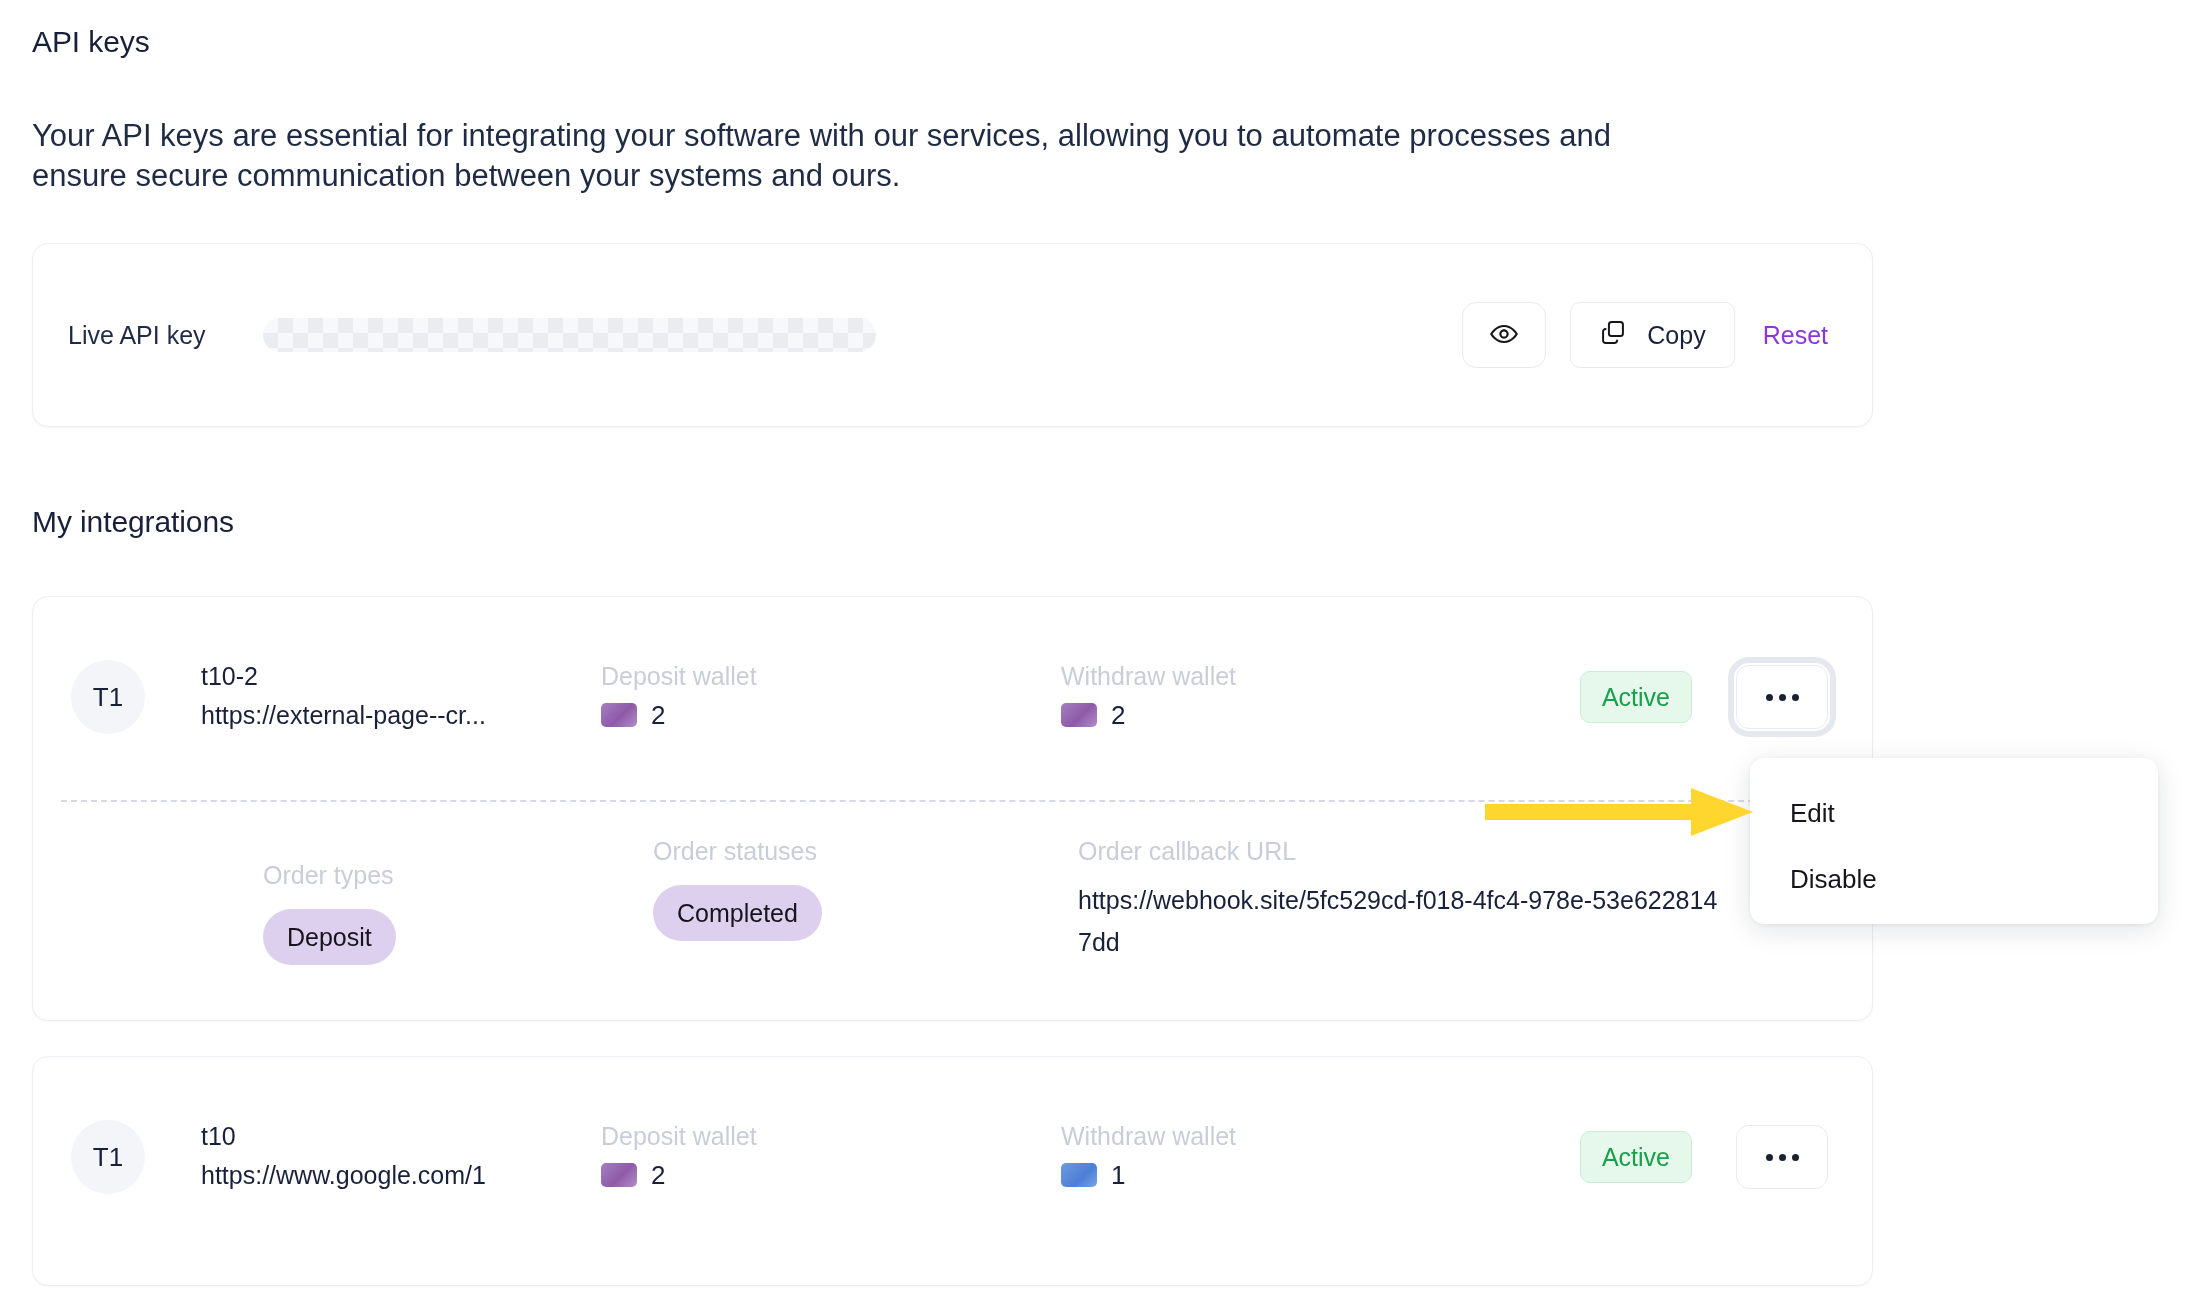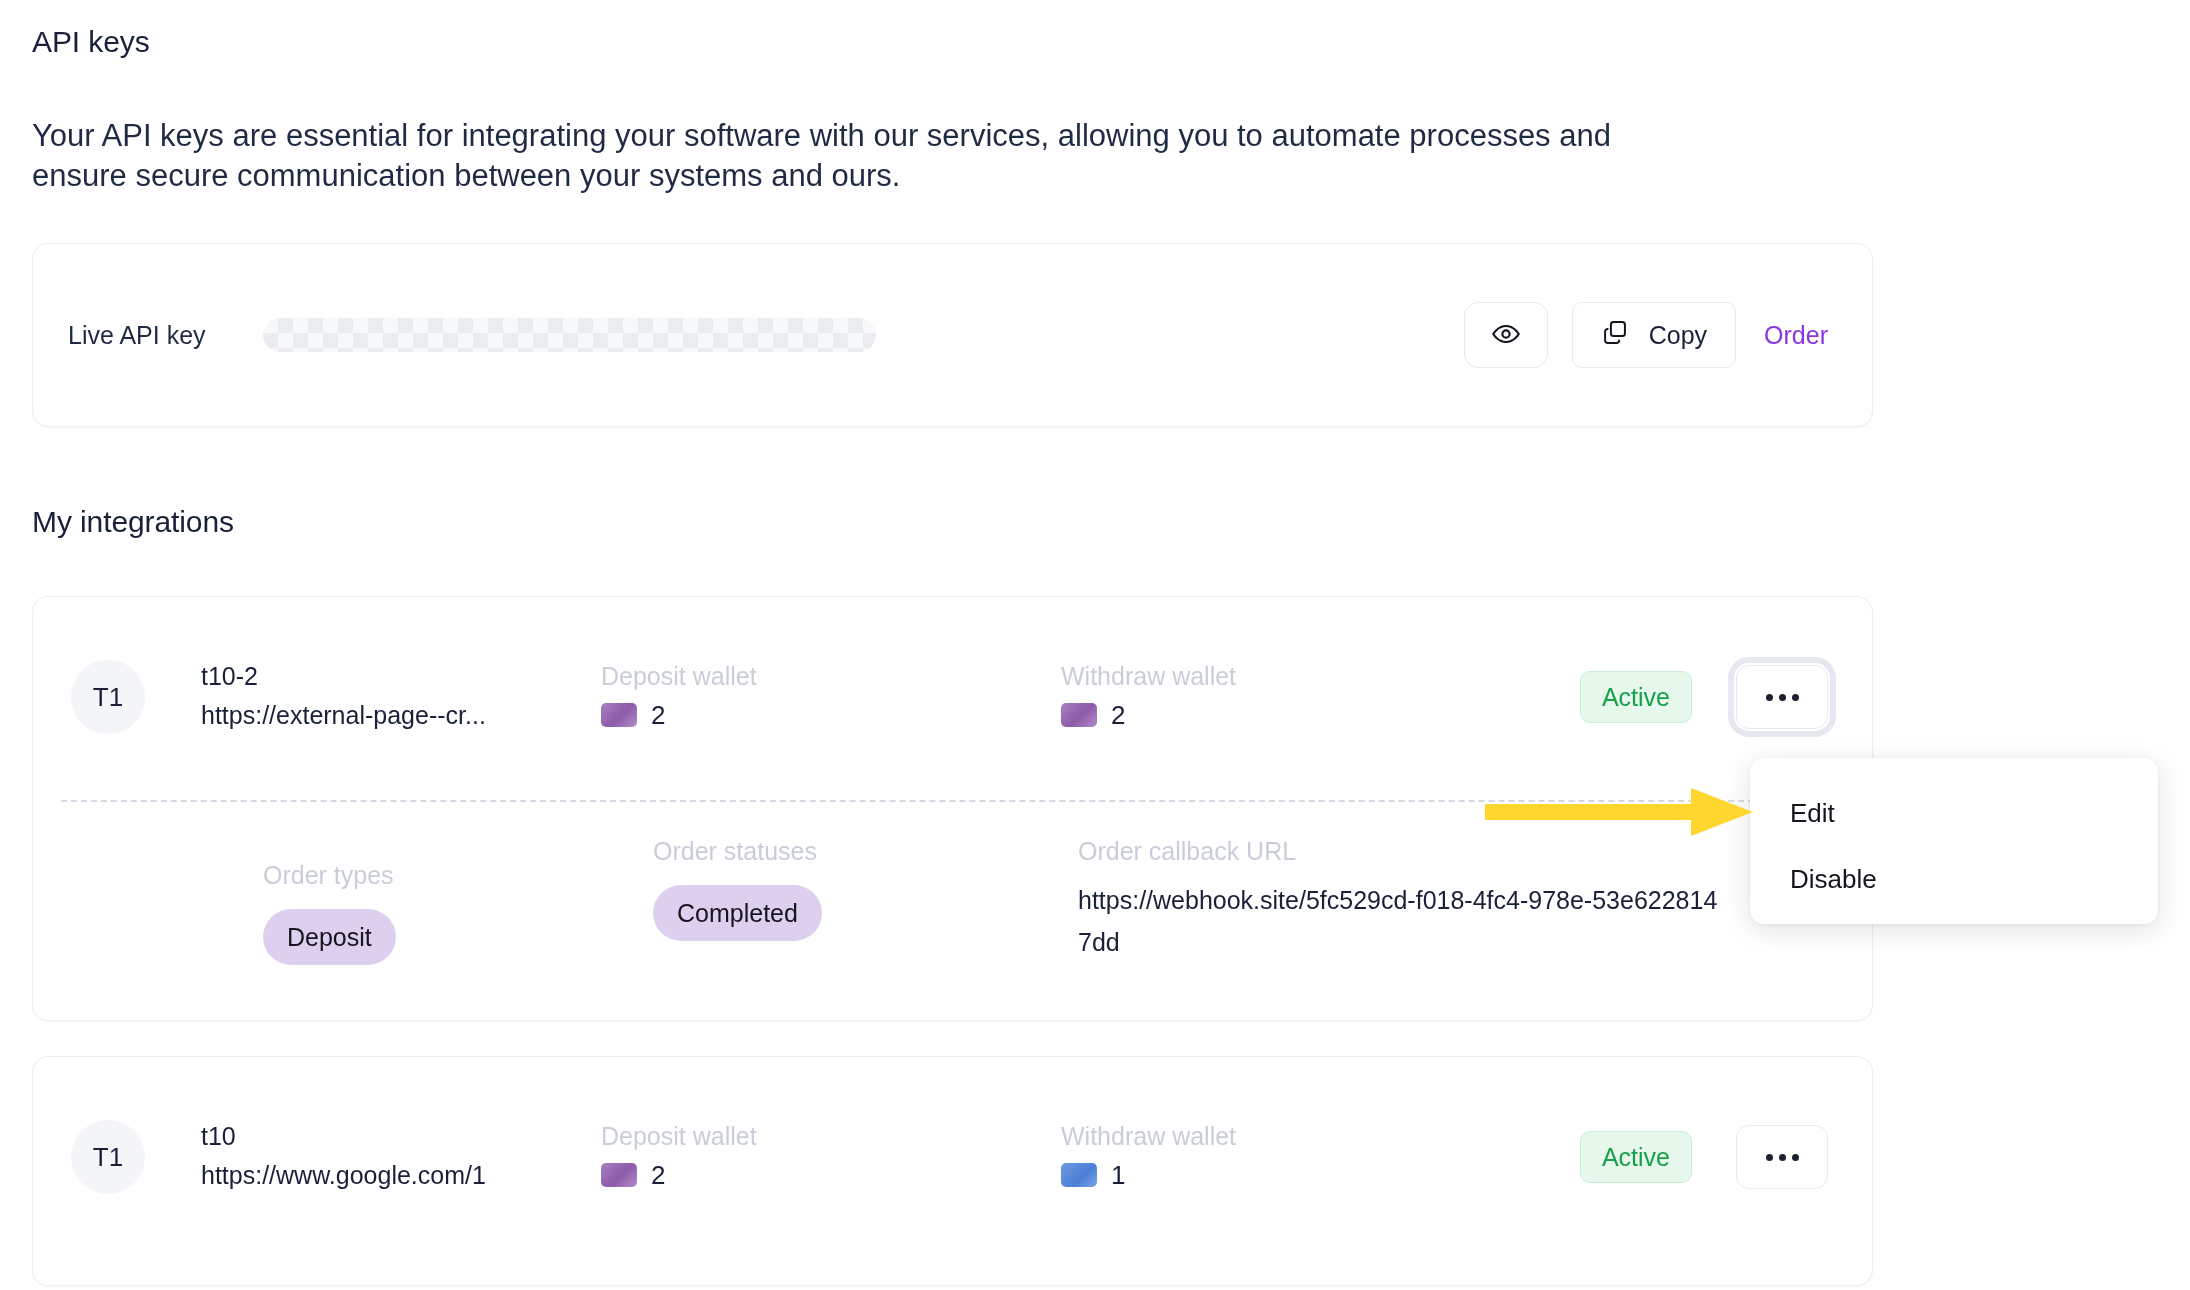--- a/index.html
+++ b/index.html
@@ -356,21 +356,21 @@
         <button class="copy-btn">
           <span>
             <svg width="28" height="28" viewBox="0 0 24 24" fill="none" stroke="#16141c" stroke-width="1.7" stroke-linecap="round" stroke-linejoin="round">
               <rect x="8.5" y="3.5" width="12" height="12" rx="2.2"></rect>
               <path d="M15.5 19.2a2.2 2.2 0 0 1-2.2 2.3H5.7a2.2 2.2 0 0 1-2.2-2.3v-7.6a2.2 2.2 0 0 1 2.2-2.2"></path>
             </svg>
           </span>
           <span>Copy</span>
         </button>
 
-        <a class="reset-link">Order</a>
+        <a class="reset-link">Reset</a>
       </div>
     </div>
   </div>
 
   <h2 class="section-title" id="integrations-title">My integrations</h2>
 
   <div class="int-card" id="int-card-0">
     <div class="int-top">
 
       <div class="avatar">T1</div>

